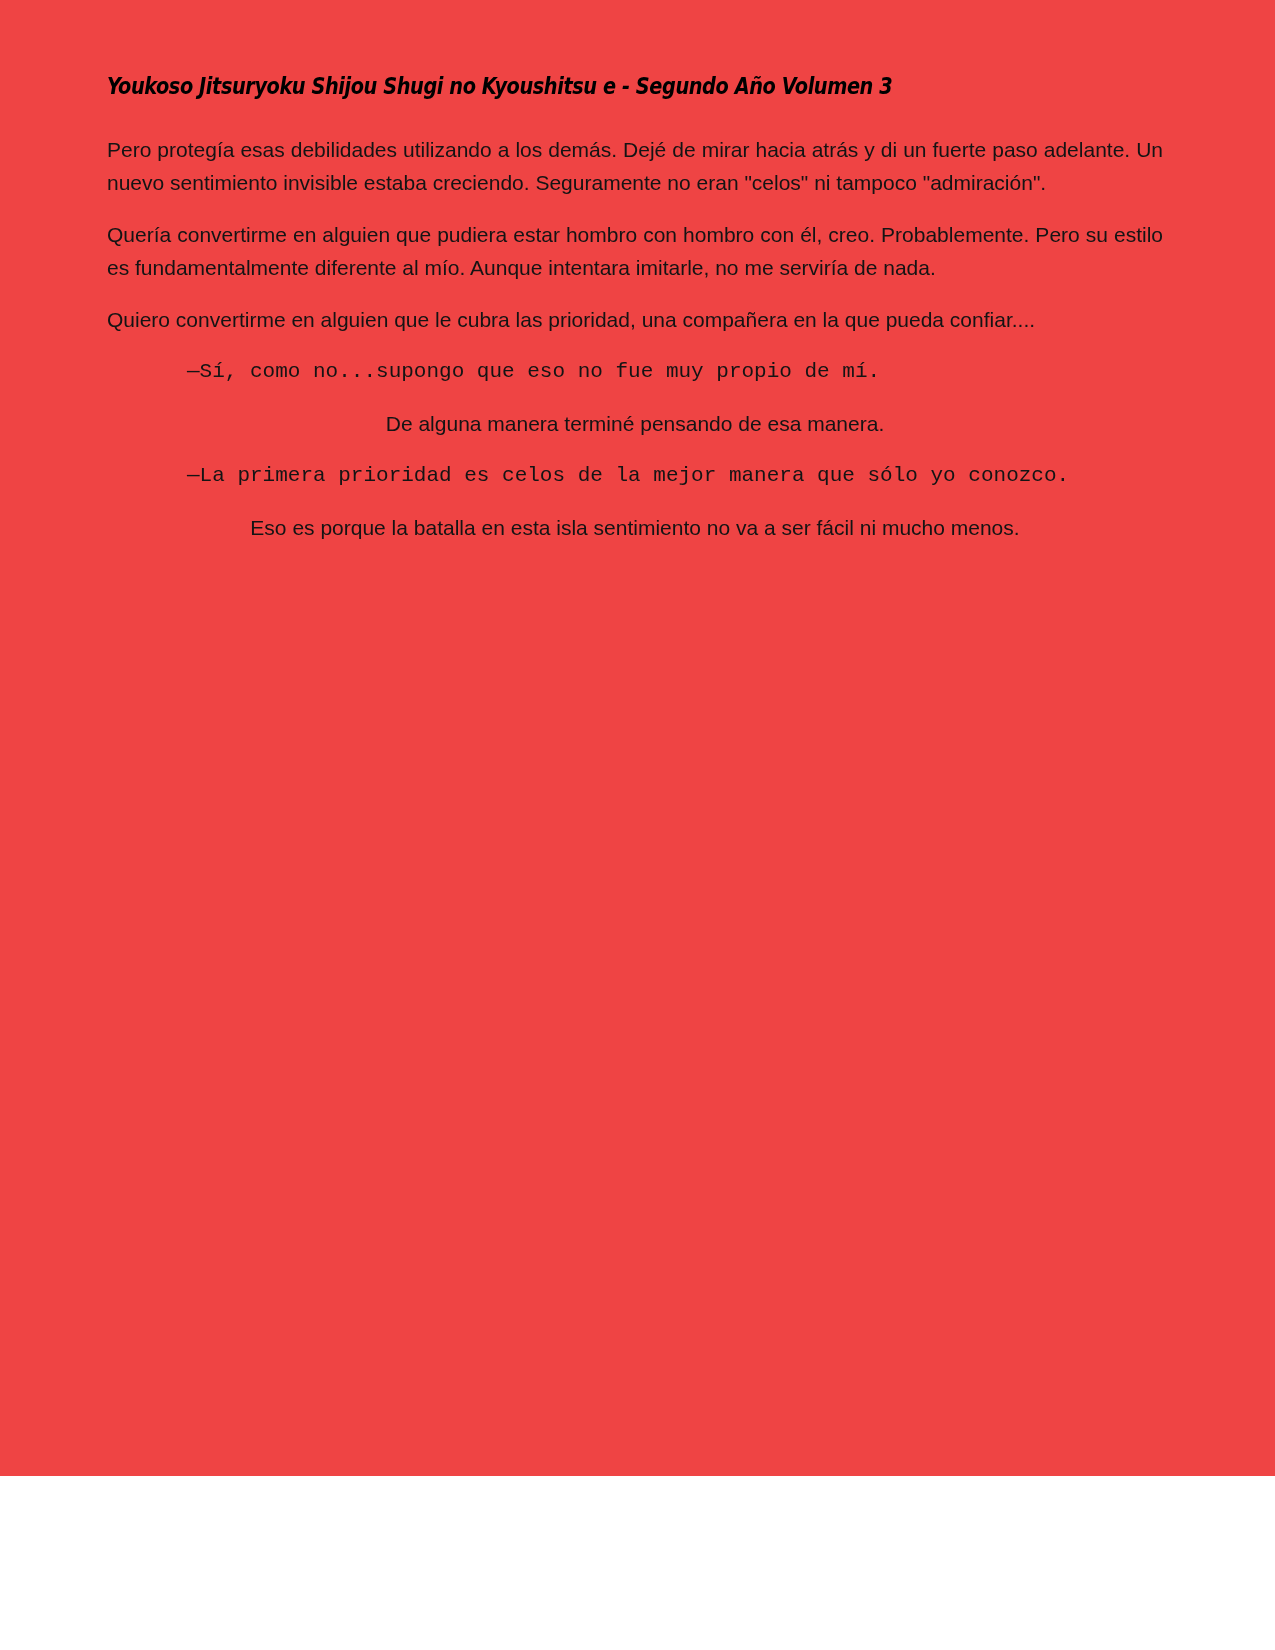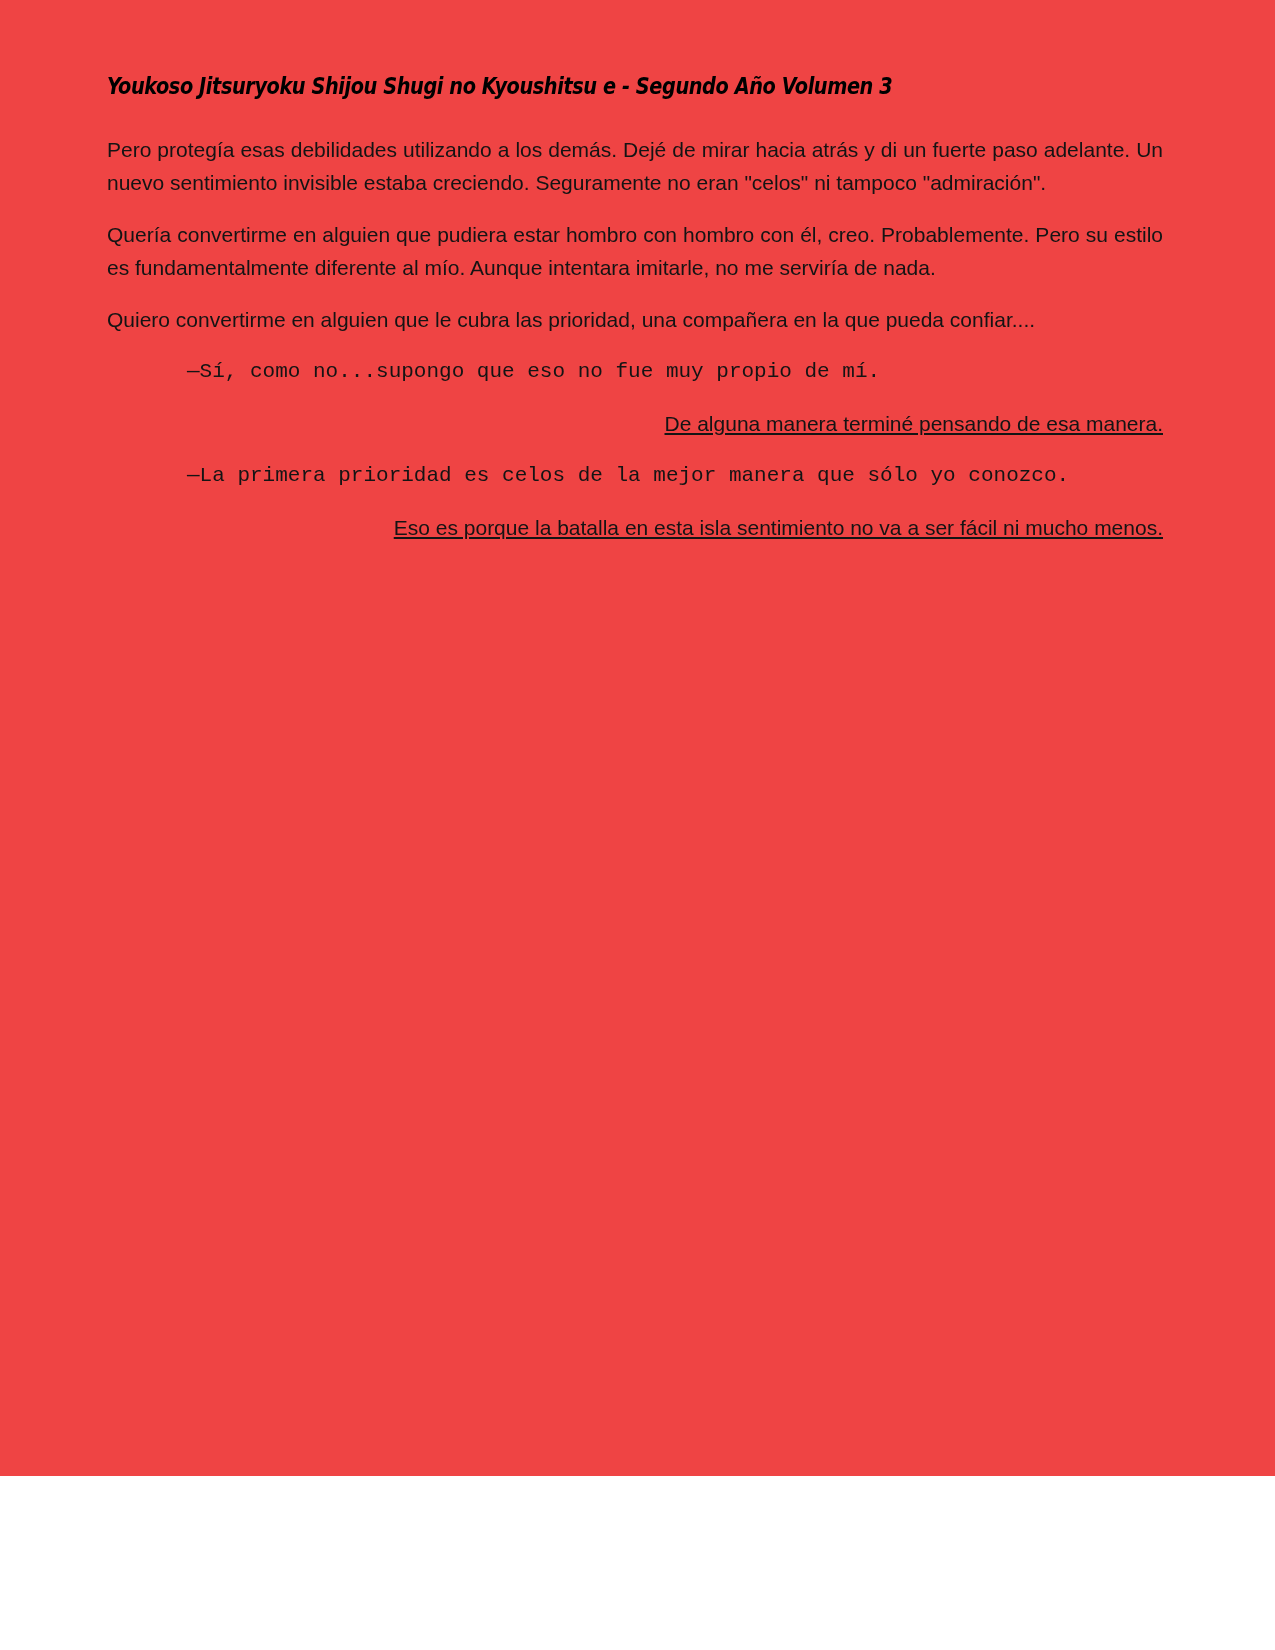--- a/index.html
+++ b/index.html
@@ -46,23 +46,22 @@
     right: 112px;
     top: 133px;
     font-size: 21px;
     line-height: 33px;
   }
   .para {
     margin: 0 0 19px 0;
     text-align: justify;
   }
   .para.single {
-    text-align: right;
+    text-align: center;
     white-space: nowrap;
-    text-decoration: underline;
   }
   .para.dialogue {
     text-align: left;
     white-space: nowrap;
     text-indent: 80px;
     font-family: Liberation Mono, monospace;
   }
 
   .doc-footer {
     position: absolute;

